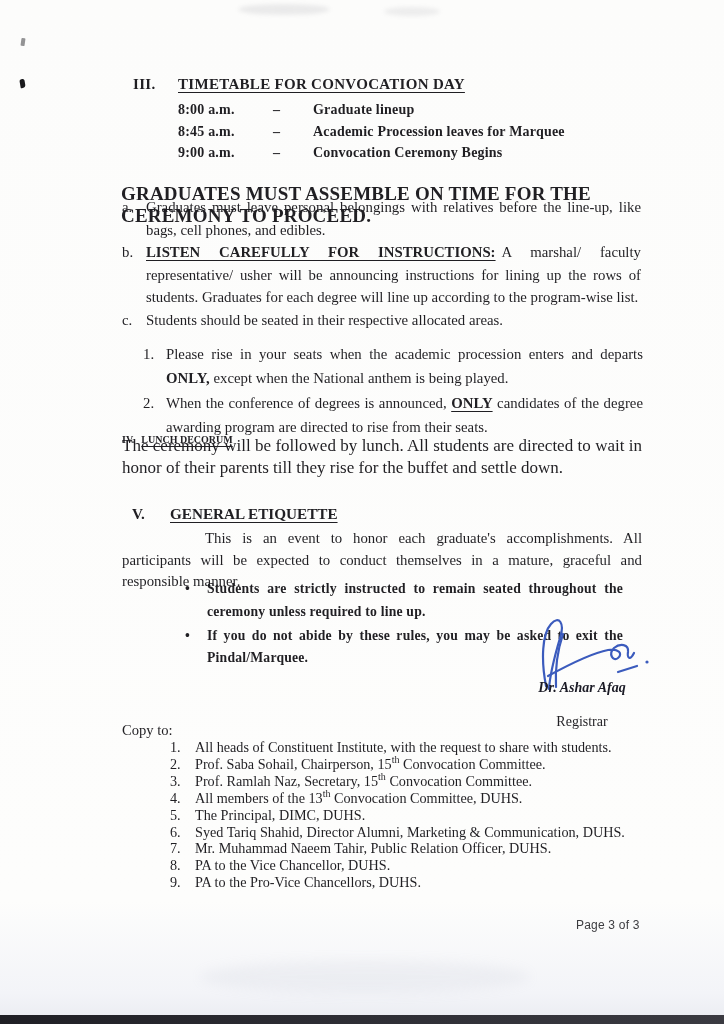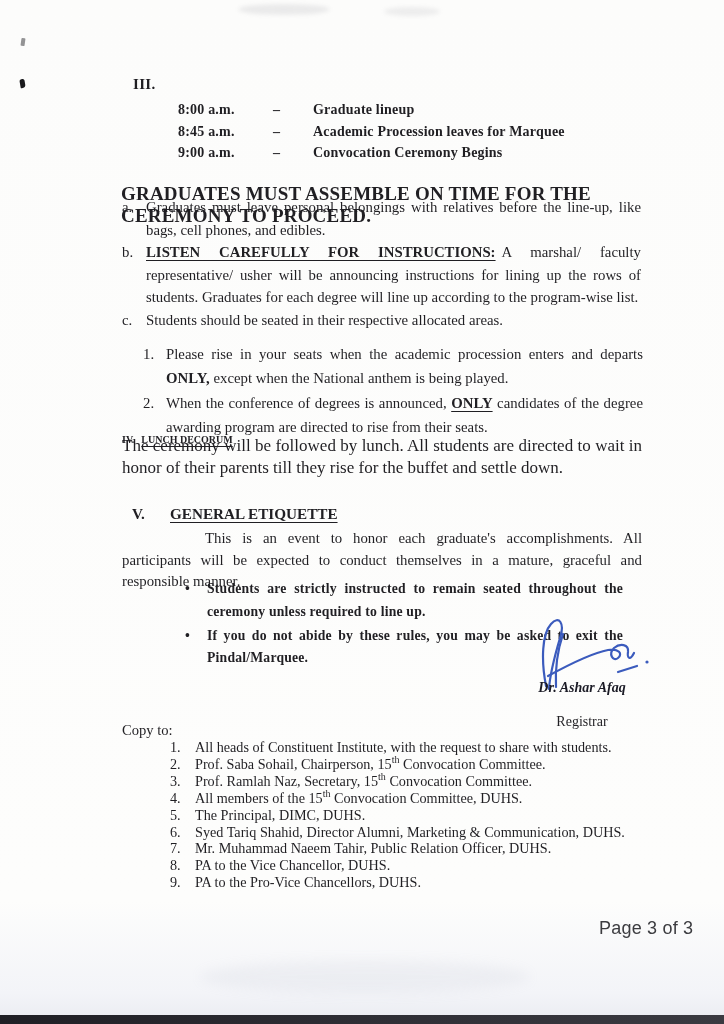--- a/index.html
+++ b/index.html
@@ -58,21 +58,21 @@
   .sig-role{font-size:14px;margin-top:18px;}
 
   
   .copy{left:122px;top:722px;font-size:14.2px;}
   .copy-label{font-size:14.6px;line-height:17px;}
   .copy-items{margin-left:48px;}
   .ci{display:flex;line-height:16.9px;}
   .ci .n{width:25px;flex:none;}
   sup{font-size:10px;vertical-align:super;line-height:0;}
 
-  .footer{left:599px;top:918px;font-family:"Liberation Sans",sans-serif;font-size:18px;color:#3c3c40;letter-spacing:.2px;}
+  .footer{left:576px;top:918px;font-family:"Liberation Sans",sans-serif;font-size:12px;color:#3c3c40;letter-spacing:.2px;}
 
   
   .bottom-bar{position:absolute;left:0;bottom:0;width:724px;height:9px;
     background:linear-gradient(90deg,#1f1f25,#2e2e35 50%,#3a3a41);}
   .smudge1{left:238px;top:4px;width:92px;height:11px;background:#93939b;opacity:.17;filter:blur(2px);border-radius:50%;}
   .smudge2{left:384px;top:7px;width:56px;height:9px;background:#93939b;opacity:.14;filter:blur(2px);border-radius:50%;}
   .smudge3{left:200px;top:960px;width:330px;height:34px;background:#b3b8c6;opacity:.12;filter:blur(6px);border-radius:50%;}
   .speck1{left:21px;top:38px;width:4px;height:8px;background:#4c4c50;opacity:.6;border-radius:1px;transform:rotate(8deg);}
   .speck2{left:20px;top:79px;width:5px;height:9px;background:#19191c;border-radius:2px 2px 3px 1px;transform:rotate(-10deg);}
 </style>
@@ -82,20 +82,21 @@
 <div class="page">
 
   <div class="blk smudge1"></div>
   <div class="blk smudge2"></div>
   <div class="blk smudge3"></div>
   <div class="blk speck1"></div>
   <div class="blk speck2"></div>
 
   <div class="blk h3">
     <span class="num">III.</span>
+    <span class="u">TIMETABLE FOR CONVOCATION DAY</span>
   </div>
 
   <div class="blk timetable">
     <div class="trow">
       <span class="t">8:00 a.m.</span>
       <span class="d">–</span>
       <span class="e">Graduate lineup</span>
     </div>
     <div class="trow">
       <span class="t">8:45 a.m.</span>
@@ -190,21 +191,21 @@
       <div class="ci">
         <span class="n">2.</span>
         <span><span>Prof. Saba Sohail, Chairperson, 15</span><sup>th</sup><span> Convocation Committee.</span></span>
       </div>
       <div class="ci">
         <span class="n">3.</span>
         <span><span>Prof. Ramlah Naz, Secretary, 15</span><sup>th</sup><span> Convocation Committee.</span></span>
       </div>
       <div class="ci">
         <span class="n">4.</span>
-        <span><span>All members of the 15</span><sup>th</sup><span> Convocation Committee, DUHS.</span></span>
+        <span><span>All members of the 13</span><sup>th</sup><span> Convocation Committee, DUHS.</span></span>
       </div>
       <div class="ci">
         <span class="n">5.</span>
         <span><span>The Principal, DIMC, DUHS.</span></span>
       </div>
       <div class="ci">
         <span class="n">6.</span>
         <span><span>Syed Tariq Shahid, Director Alumni, Marketing &amp; Communication, DUHS.</span></span>
       </div>
       <div class="ci">

